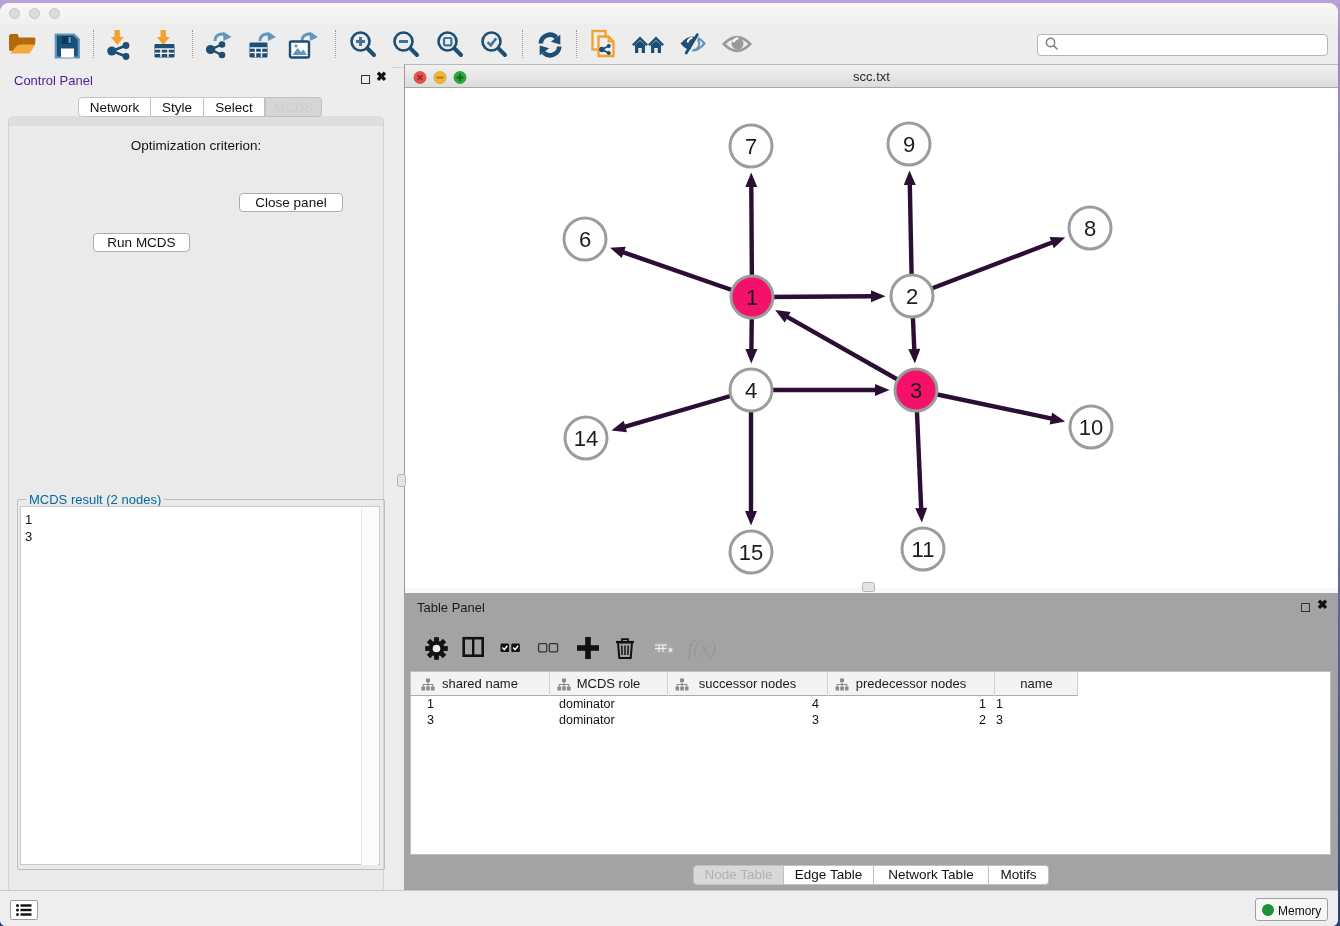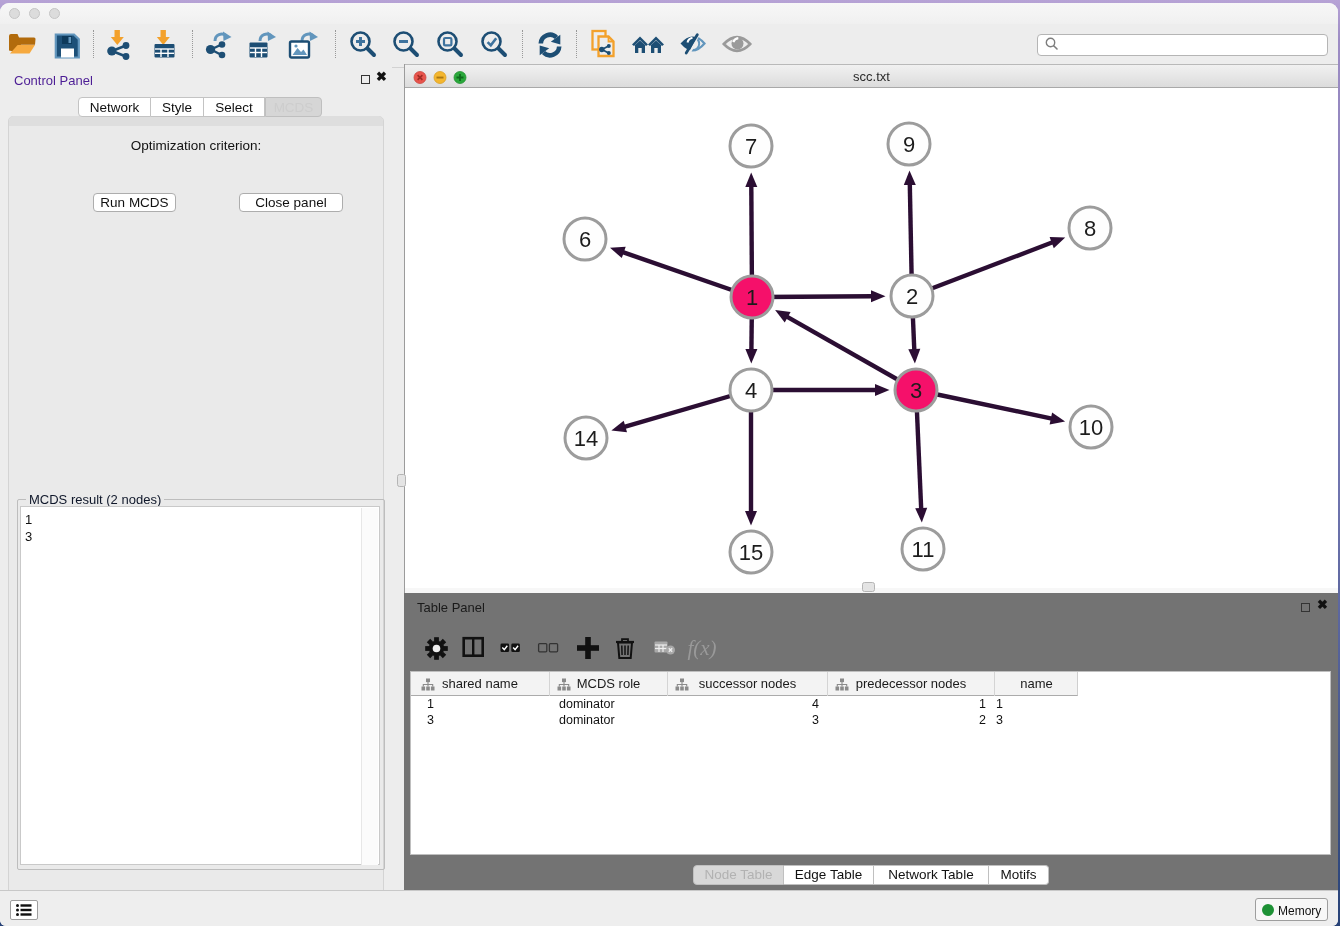--- a/index.html
+++ b/index.html
@@ -18,31 +18,31 @@
 .floatbtn{position:absolute;width:9px;height:9px;border:1.5px solid #333;box-sizing:border-box;}
 .closex{position:absolute;font-size:13px;font-weight:bold;color:#111;}
 #cpTabs{position:absolute;left:78px;top:33px;height:20px;}
 .tab{position:absolute;top:0;height:20px;background:#fff;border:1px solid #c3c3c3;box-sizing:border-box;font-size:13.5px;color:#111;text-align:center;line-height:19px;}
 #tabbody{position:absolute;left:8px;top:52px;width:376px;height:805px;background:#eaeaea;border:1px solid #d4d4d4;border-radius:5px;box-sizing:border-box;}
 #tabbodytop{position:absolute;left:9px;top:52px;width:374px;height:10px;background:#dedede;border-radius:5px 5px 0 0;}
 #optlabel{position:absolute;left:0;top:74px;width:392px;text-align:center;font-size:13.5px;color:#111;}
 #dropdown{position:absolute;left:44px;top:97px;width:311px;height:18px;background:#fff;border:1px solid #ababab;border-radius:4px;font-size:13.5px;color:#111;line-height:17px;padding-left:12px;box-sizing:border-box;}
 .btn{position:absolute;top:129px;height:19px;background:#fff;border:1px solid #adadad;border-radius:4px;box-sizing:border-box;font-size:13.5px;color:#111;text-align:center;line-height:17px;}
 #resultbox{position:absolute;left:17px;top:435px;width:366px;height:369px;border:1px solid #bdbdbd;border-radius:2px;}
-#resulttitle{position:absolute;left:8px;top:-8px;background:#eaeaea;padding:0 3px;font-size:13px;color:#0f172a;}
+#resulttitle{position:absolute;left:8px;top:-8px;background:#eaeaea;padding:0 3px;font-size:13px;color:#0369a1;}
 #resultwhite{position:absolute;left:2px;top:6px;width:360px;height:359px;background:#fff;border:1px solid #c9c9c9;box-sizing:border-box;}
 #resultsb{position:absolute;right:1px;top:1px;width:16px;height:357px;background:#fbfbfb;border-left:1px solid #e7e7e7;}
 
 #netframe{position:absolute;left:404px;top:61px;width:934px;height:532px;border-left:1px solid #9b9b9b;box-sizing:border-box;}
 #nettitle{position:absolute;left:0;top:0;width:100%;height:24px;background:linear-gradient(#f1f1f1,#dcdcdc);border-top:1px solid #b9b9b9;border-bottom:1px solid #a9a9a9;box-sizing:border-box;}
 #netname{position:absolute;top:4px;left:0;width:100%;text-align:center;font-size:13px;color:#2a2a2a;}
 #canvas{position:absolute;left:0;top:24px;width:100%;height:500px;background:#fff;}
 #canvasfoot{position:absolute;left:0;top:524px;width:100%;height:5px;background:#f7f7f7;}
 
-#tpanel{position:absolute;left:404px;top:590px;width:934px;height:298px;background:#737373;}
+#tpanel{position:absolute;left:404px;top:590px;width:934px;height:298px;background:#a3a3a3;}
 #tpHead{position:absolute;left:13px;top:7px;font-size:13px;color:#1a1a1a;}
 #ttoolbar{position:absolute;left:0;top:26px;width:100%;height:43px;}
 #tablewrap{position:absolute;left:6px;top:78px;width:921px;height:184px;background:#fff;border:1px solid #bfbfbf;box-sizing:border-box;}
 #thead{position:absolute;left:0;top:0;width:667px;height:24px;background:#f3f3f3;border-bottom:1px solid #ababab;border-right:1px solid #cfcfcf;box-sizing:border-box;}
 .th{position:absolute;top:0;height:24px;font-size:13px;color:#1a1a1a;text-align:center;line-height:24px;border-right:1px solid #d4d4d4;box-sizing:border-box;}
 .td{position:absolute;font-size:12.5px;color:#111;height:16px;line-height:16px;}
 #btabs{position:absolute;left:289px;top:272px;height:20px;}
 .btab{position:absolute;top:0;height:20px;border:1px solid #c0c0c0;box-sizing:border-box;font-size:13.5px;text-align:center;line-height:18px;background:#fff;color:#111;}
 
 #statusbar{position:absolute;left:0;top:887px;width:1338px;height:36px;background:#eeeeee;border-top:1px solid #c8c8c8;border-radius:0 0 6px 6px;box-sizing:border-box;}
@@ -216,21 +216,21 @@
     <div class="closex" style="left:376px;top:5px">✖</div>
     <div id="tabbody"></div>
     <div id="tabbodytop"></div>
     <div id="cpTabs">
       <div class="tab" style="left:0;width:73px;border-radius:4px 0 0 4px;">Network</div>
       <div class="tab" style="left:73px;width:53px;border-left:none;">Style</div>
       <div class="tab" style="left:126px;width:61px;border-left:none;">Select</div>
       <div class="tab" style="left:187px;width:57px;background:#d6d6d6;border:1px solid #bfbfbf;border-radius:0 4px 4px 0;color:#cdcdcd;">MCDS</div>
     </div>
     <div id="optlabel">Optimization criterion:</div>
-    <div class="btn" style="left:93px;width:83px;">Run MCDS</div>
+    <div class="btn" style="left:93px;width:97px;margin-top:40px;">Run MCDS</div>
     <div class="btn" style="left:203px;width:104px;margin-left:36px;">Close panel</div>
     <div id="resultbox">
       <div id="resulttitle">MCDS result (2 nodes)</div>
       <div id="resultwhite">
         <div style="position:absolute;left:4px;top:5px;font-size:13px;color:#111;line-height:16.5px;">1<br>3</div>
         <div id="resultsb"></div>
       </div>
     </div>
   </div>
 

